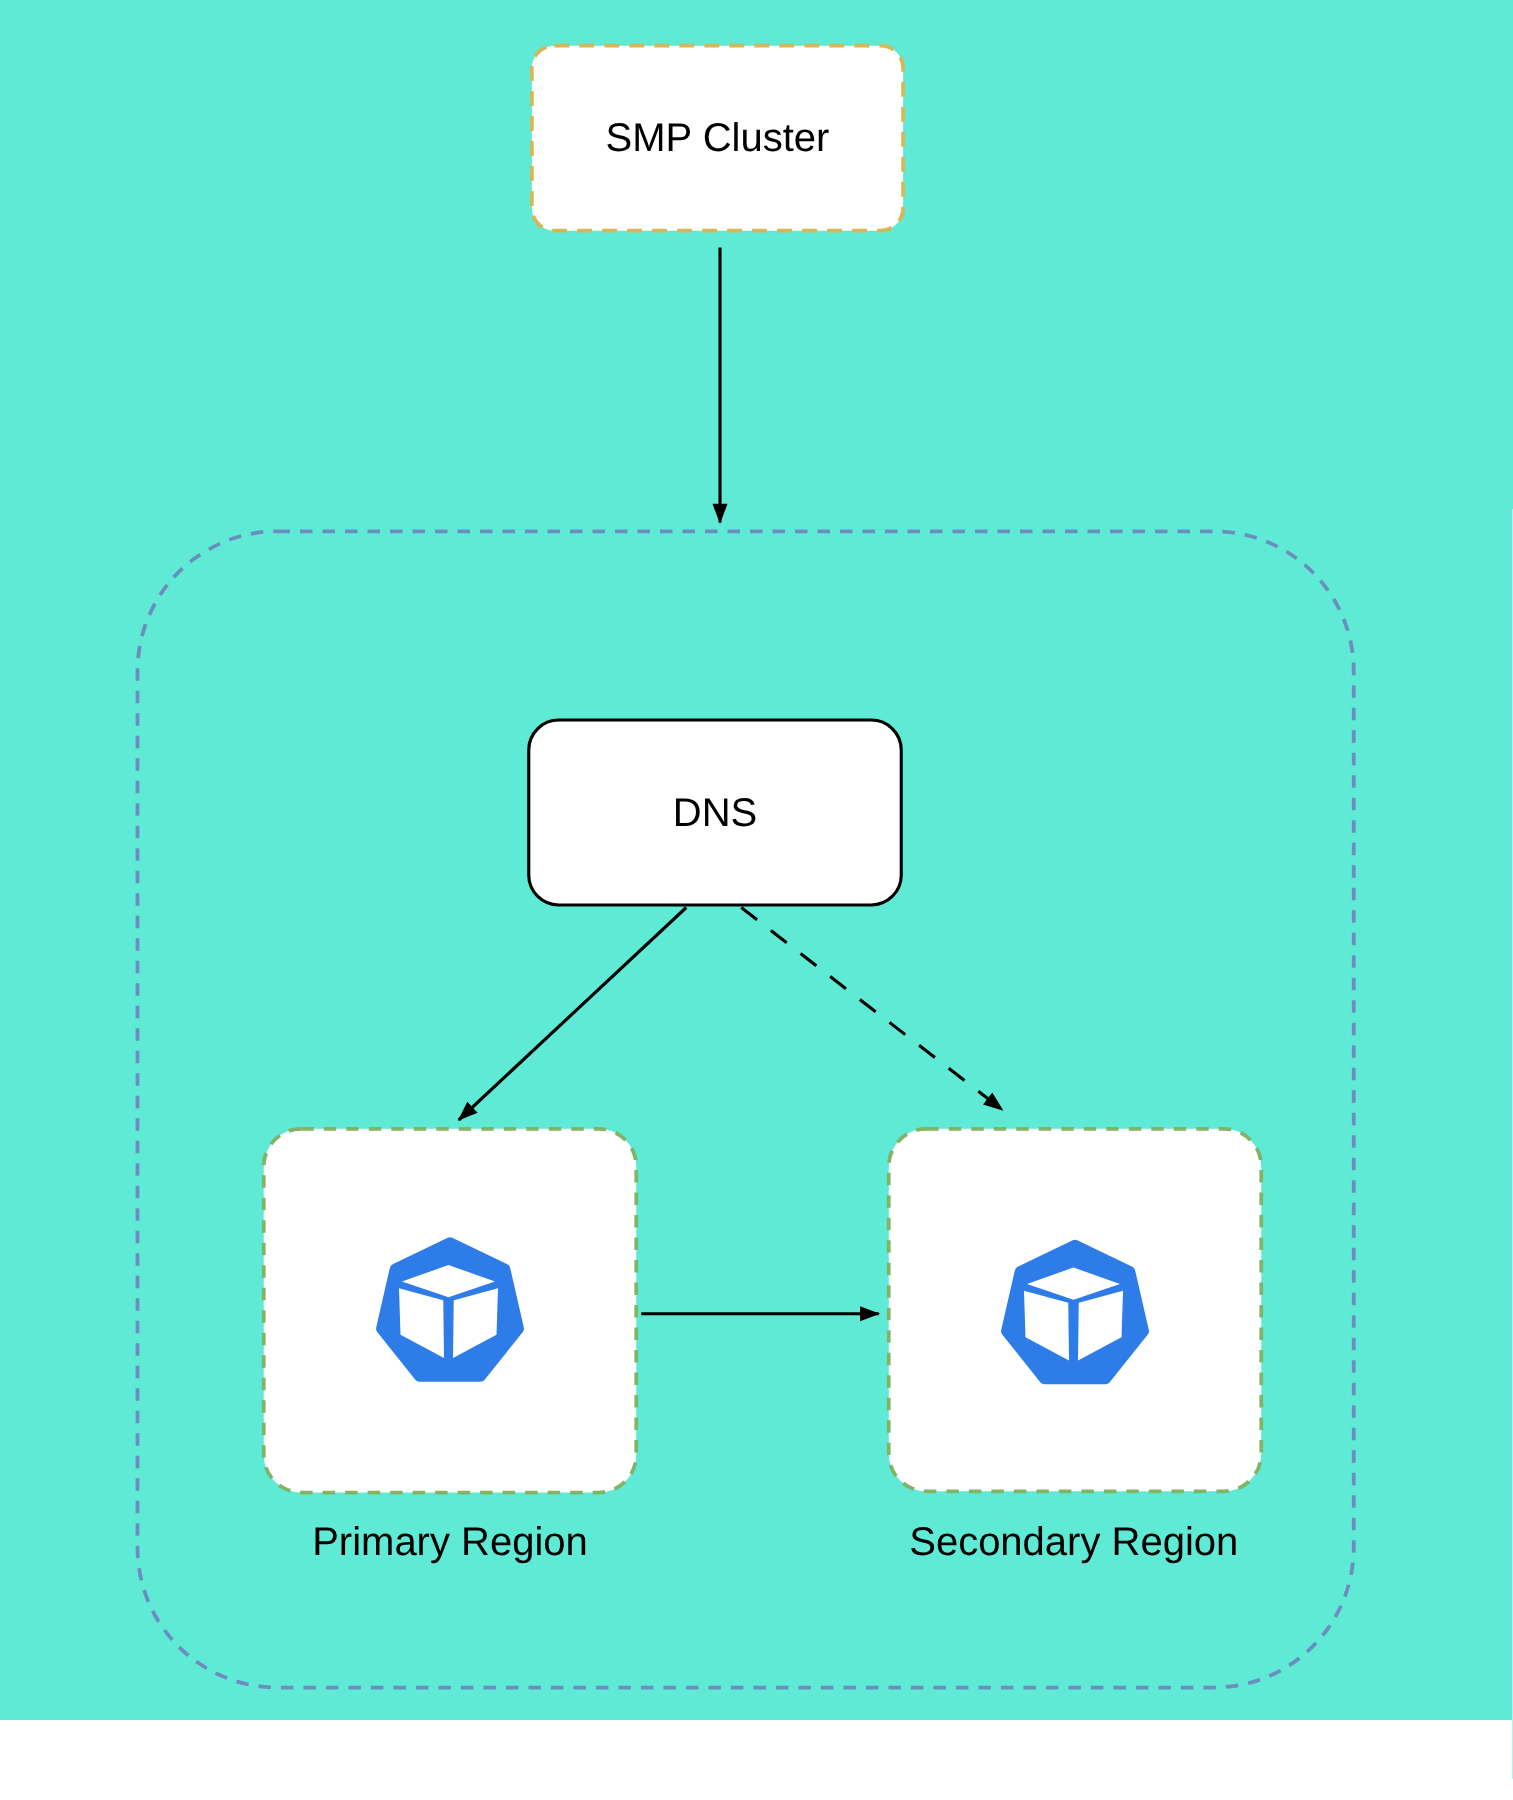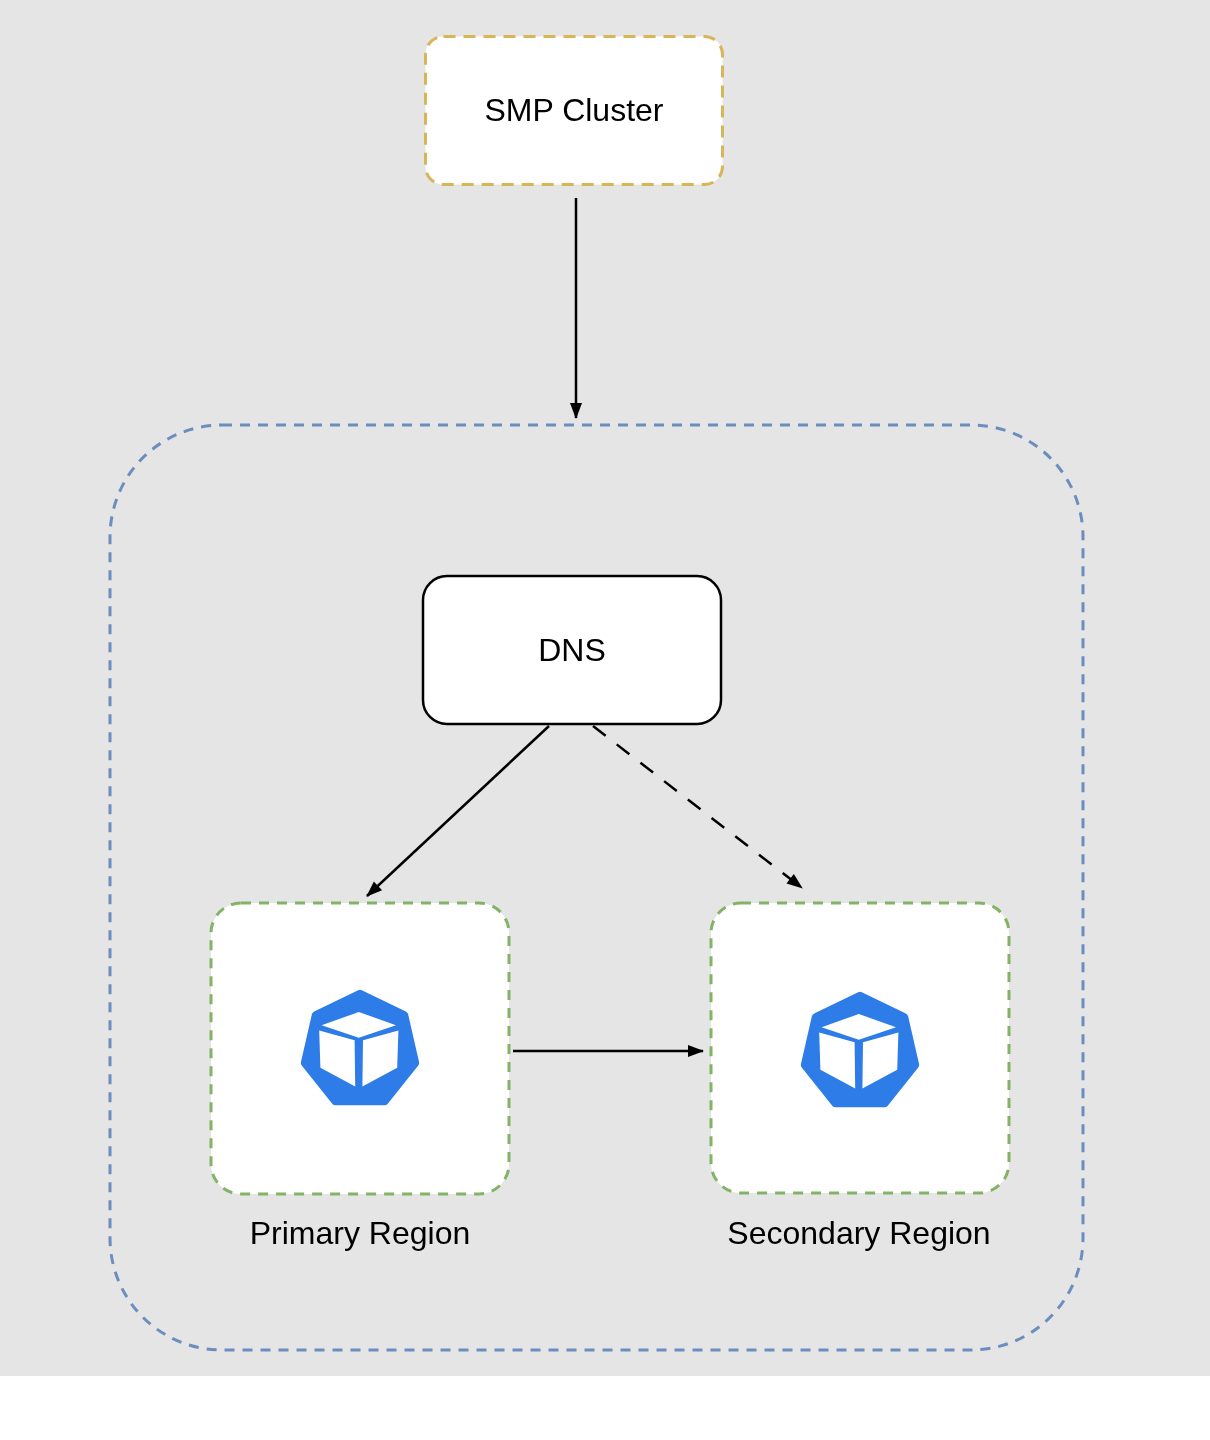--- a/index.html
+++ b/index.html
@@ -5,21 +5,21 @@
   html, body {
     margin: 0;
     padding: 0;
     background: #ffffff;
     font-family: "Liberation Sans", sans-serif;
   }
   .canvas {
     position: relative;
     width: 1210px;
     height: 1376px;
-    background: #e5e5e5;
+    background: #5eead4;
     overflow: hidden;
   }
   svg { display: block; }
   .node-label {
     font-family: "Liberation Sans", sans-serif;
     font-size: 32px;
     fill: #000000;
   }
 </style>
 </head>

